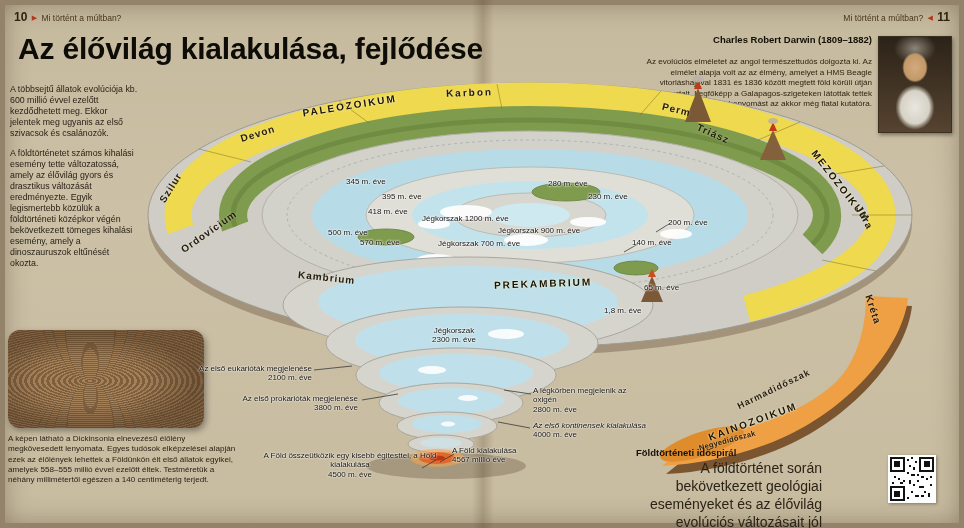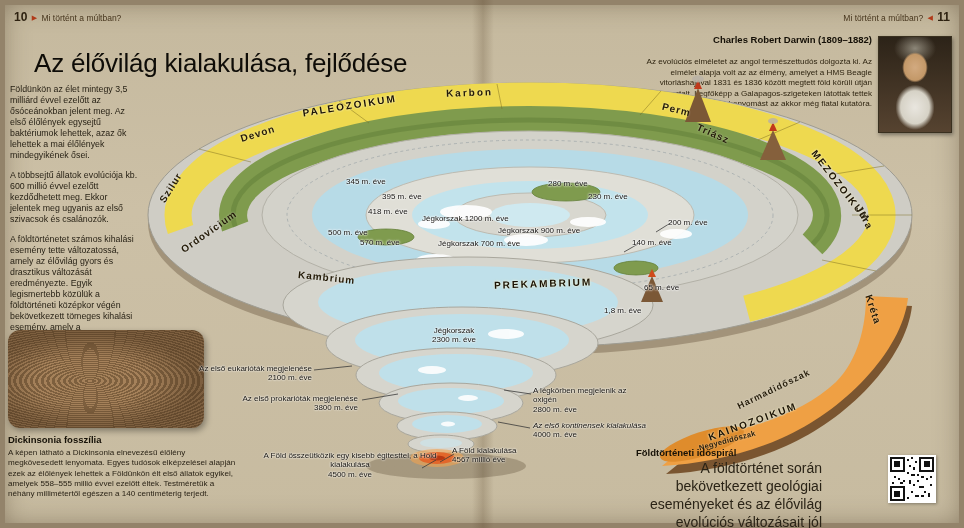--- a/index.html
+++ b/index.html
@@ -8,21 +8,21 @@
     background:linear-gradient(180deg,#c5b99e 0%,#ccc0a6 40%,#c7bba0 100%);
     font-family:"Liberation Sans",sans-serif;color:#241e12;
     box-shadow:inset 0 0 0 5px #93836a, inset 0 0 28px rgba(66,50,30,.5);
   }
   .seam{position:absolute;left:472px;top:0;width:22px;height:528px;
     background:linear-gradient(90deg,rgba(90,70,45,0),rgba(90,70,45,.25),rgba(90,70,45,0));}
   .header{position:absolute;top:10px;font-size:8.5px;color:#46351d;white-space:nowrap;}
   .header.hl{left:14px;} .header.hr{right:14px;}
   .pagenum{font-weight:bold;font-size:12px;color:#2e2211;}
   .tri{color:#b03a1a;font-size:7px;vertical-align:1px;padding:0 2px;}
-  .title{position:absolute;left:18px;top:32px;margin:16px;font-size:26px;font-weight:normal;
+  .title{position:absolute;left:18px;top:32px;margin:0;font-size:30px;font-weight:bold;
     color:#0e0c07;letter-spacing:-0.2px;}
   .intro{position:absolute;left:10px;top:84px;width:128px;font-size:8.8px;line-height:1.25;color:#241e12;}
   .intro p{margin:0 0 9px 0;}
   .fossil-img{position:absolute;left:8px;top:330px;width:196px;height:98px;border-radius:12px;
     background:
       radial-gradient(ellipse 70% 62% at 42% 52%, rgba(0,0,0,0) 40%, rgba(60,40,20,.38) 78%),
       repeating-radial-gradient(ellipse 92% 66% at 42% 52%, #a5815a 0 2.5px, #7d5f3e 2.5px 5.5px),
       #8a6845;
     box-shadow:2px 3px 6px rgba(0,0,0,.35);}
   .fossil-caption{position:absolute;left:8px;top:434px;width:230px;}
@@ -70,28 +70,26 @@
   </div>
   <div class="header hr">
     <span class="crumb">Mi történt a múltban?</span>
     <span class="tri">◀</span>
     <span class="pagenum">11</span>
   </div>
 
   <h1 class="title">Az élővilág kialakulása, fejlődése</h1>
 
   <div class="intro">
-    <p>Földünkön az élet mintegy 3,5 milliárd évvel ezelőtt az ősóceánokban jelent meg. Az első élőlények egysejtű baktériumok lehettek, azaz ők lehettek a mai élőlények mindegyikének ősei.</p>
     <p>A többsejtű állatok evolúciója kb. 600 millió évvel ezelőtt kezdődhetett meg. Ekkor jelentek meg ugyanis az első szivacsok és csalánozók.</p>
     <p>A földtörténetet számos kihalási esemény tette változatossá, amely az élővilág gyors és drasztikus változását eredményezte. Egyik legismertebb közülük a földtörténeti középkor végén bekövetkezett tömeges kihalási esemény, amely a dinoszauruszok eltűnését okozta.</p>
   </div>
 
   <div class="fossil-img"></div>
   <div class="fossil-caption">
-    <h3>Dickinsonia fosszília</h3>
     <p>A képen látható a Dickinsonia elnevezésű élőlény megkövesedett lenyomata. Egyes tudósok elképzelései alapján ezek az élőlények lehettek a Földünkön élt első állatok egyikei, amelyek 558–555 millió évvel ezelőtt éltek. Testméretük a néhány millimétertől egészen a 140 centiméterig terjedt.</p>
   </div>
 
   <div class="darwin-text">
     <h3>Charles Robert Darwin (1809–1882)</h3>
     <p>Az evolúciós elméletet az angol természettudós dolgozta ki. Az elmélet alapja volt az az élmény, amelyet a HMS Beagle vitorláshajóval 1831 és 1836 között megtett föld körüli útján tapasztalt. Legfőképp a Galapagos-szigeteken látottak tettek mély benyomást az akkor még fiatal kutatóra.</p>
   </div>
   <div class="darwin-portrait"></div>
 
   <svg class="spiral-svg" viewBox="0 0 790 420" xmlns="http://www.w3.org/2000/svg">

